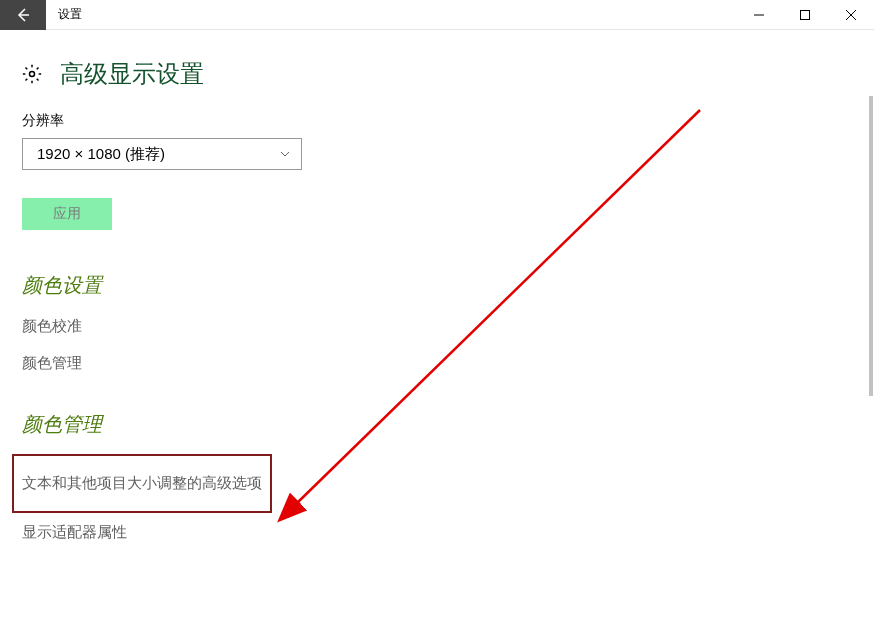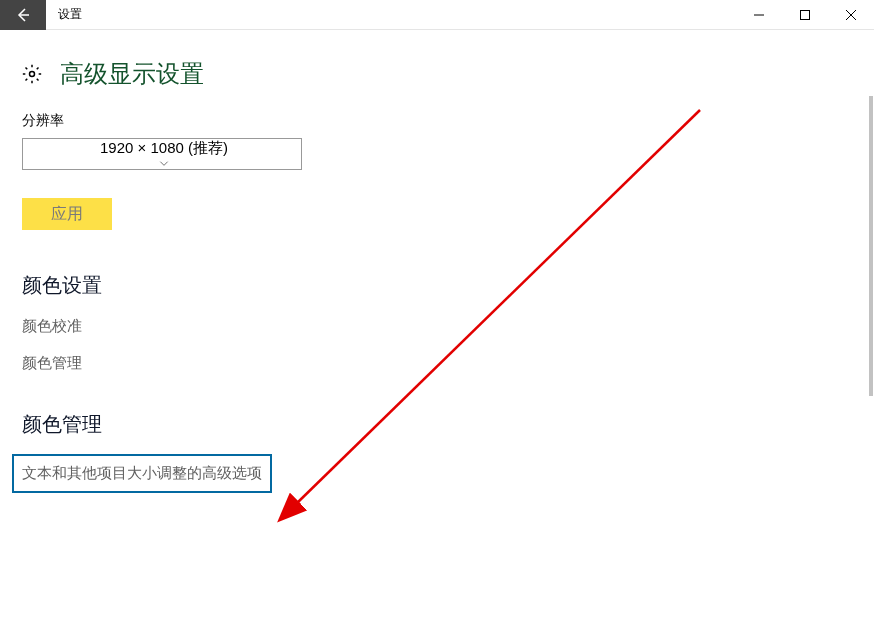--- a/index.html
+++ b/index.html
@@ -82,56 +82,56 @@
       height: 32px;
       border: 1px solid #999;
       display: flex;
       align-items: center;
       justify-content: space-between;
       padding: 0 10px 0 14px;
       font-size: 15px;
       color: #000;
       background: #fff;
       margin-bottom: 28px;
-      flex-direction: column;
     }
     .button-row {
       display: flex;
       gap: 22px;
       margin-bottom: 42px;
     }
     .btn {
       width: 90px;
       height: 32px;
       border: none;
-      background: #fde047;
+      background: #86efac;
       color: #7a7a7a;
-      font-size: 16px;
+      font-size: 14px;
       font-family: inherit;
     }
     .section-heading {
       font-size: 20px;
       font-weight: 400;
-      color: #0f172a;
+      color: #4d7c0f;
       margin-bottom: 18px;
       margin-top: 6px;
+      font-style: italic;
     }
     .section-heading.related {
       margin-top: 38px;
     }
     .link-item {
       font-size: 15px;
       color: #606060;
       margin-bottom: 18px;
       display: block;
     }
     .highlighted {
       display: inline-block;
-      border: 2px solid #0369a1;
-      padding: 8px 8px;
+      border: 2px solid #7f1d1d;
+      padding: 18px 8px;
       margin-left: -10px;
       margin-bottom: 10px;
       margin-top: -2px;
     }
     .scrollbar {
       position: absolute;
       right: 0;
       top: 30px;
       width: 6px;
       height: 588px;
@@ -207,20 +207,21 @@
   </div>
 
   <div class="section-heading">颜色设置</div>
   <a class="link-item">颜色校准</a>
   <a class="link-item">颜色管理</a>
 
   <div class="section-heading related">颜色管理</div>
   <span class="highlighted">
     <a class="link-item" style="margin-bottom:0">文本和其他项目大小调整的高级选项</a>
   </span>
+  <a class="link-item">显示适配器属性</a>
 
   <svg class="arrow-annotation" viewBox="0 0 440 420">
     <defs>
       <marker id="arrowhead" markerWidth="12" markerHeight="10" refX="2" refY="5" orient="auto">
         <polygon points="0 0, 12 5, 0 10" fill="#e20000"></polygon>
       </marker>
     </defs>
     <path d="M 430 5 Q 230 200 25 400" stroke="#e20000" stroke-width="2.5" fill="none" marker-end="url(#arrowhead)"></path>
   </svg>
 </div>

